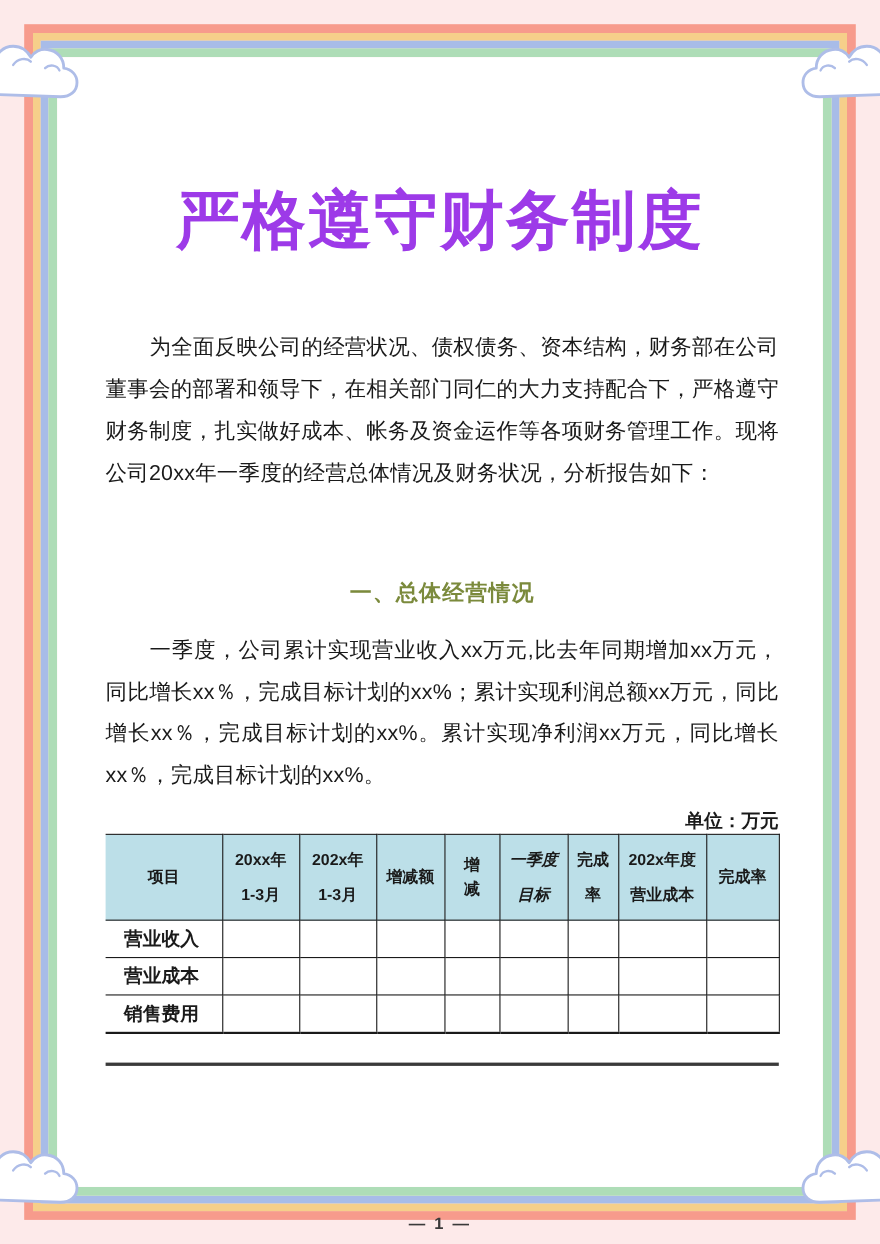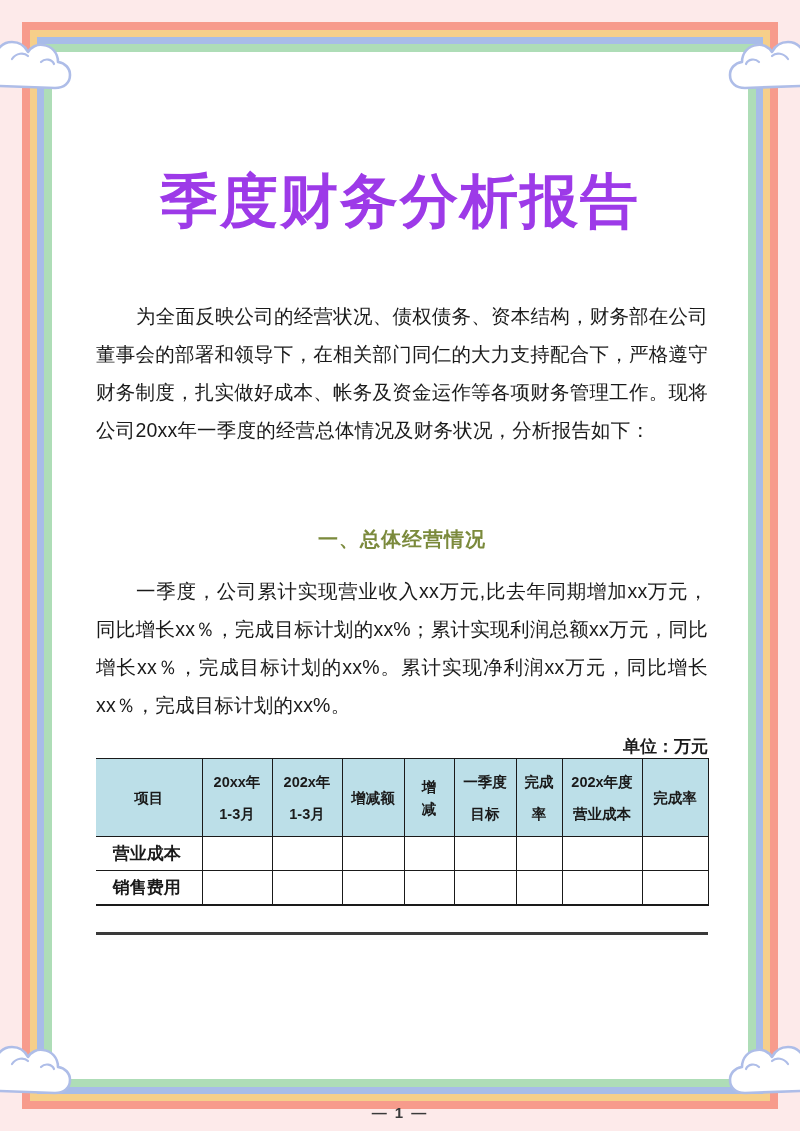--- a/index.html
+++ b/index.html
@@ -231,21 +231,21 @@
     <svg viewBox="0 0 86 58" width="86" height="58" aria-hidden="true">
       <path d="M13 52 C3 52 -2 45 -2 38 C-2 31 3 26 10 25 C9 16 16 8 26 8 C33 8 39 12 42 18
                C45 13 51 10 57 11 C66 12 72 19 72 28 C79 29 84 34 84 41 C84 49 78 54 69 54 Z" fill="#ffffff" stroke="#aebde8" stroke-width="2.6" stroke-linejoin="round"></path>
       <path d="M26 25 C30 19 38 18 42 22" fill="none" stroke="#aebde8" stroke-width="2.2" stroke-linecap="round"></path>
       <path d="M55 28 C59 24 66 25 68 30" fill="none" stroke="#aebde8" stroke-width="2.2" stroke-linecap="round"></path>
     </svg>
   </div>
 
   <div class="content">
 
-    <h1 class="doc-title">季度财务分析报告</h1>
+    <h1 class="doc-title">严格遵守财务制度</h1>
 
     <div class="body-block" style="top:245px;">
       <p class="para">为全面反映公司的经营状况、债权债务、资本结构，财务部在公司董事会的部署和领导下，在相关部门同仁的大力支持配合下，严格遵守财务制度，扎实做好成本、帐务及资金运作等各项财务管理工作。现将公司20xx年一季度的经营总体情况及财务状况，分析报告如下：</p>
     </div>
 
     <div class="body-block" style="top:472px;text-align:center;">
       <div class="section-head">一、总体经营情况</div>
     </div>
 
     <div class="body-block" style="top:520px;">
@@ -279,21 +279,21 @@
               <div class="stk tight">
                 <span>增减额</span>
               </div>
             </th>
             <th style="width:50px;">
               <div class="stk tight">
                 <span>增</span>
                 <span>减</span>
               </div>
             </th>
-            <th style="width:62px;">
+            <th style="width:62px;font-style:italic;">
               <div class="stk">
                 <span>一季度</span>
                 <span>目标</span>
               </div>
             </th>
             <th style="width:46px;">
               <div class="stk">
                 <span>完成</span>
                 <span>率</span>
               </div>
@@ -306,20 +306,31 @@
             </th>
             <th style="width:66px;">
               <div class="stk tight">
                 <span>完成率</span>
               </div>
             </th>
           </tr>
         </thead>
         <tbody>
           <tr>
+            <td class="rowlabel">营业收入</td>
+            <td></td>
+            <td></td>
+            <td></td>
+            <td></td>
+            <td></td>
+            <td></td>
+            <td></td>
+            <td></td>
+          </tr>
+          <tr>
             <td class="rowlabel">营业成本</td>
             <td></td>
             <td></td>
             <td></td>
             <td></td>
             <td></td>
             <td></td>
             <td></td>
             <td></td>
           </tr>

